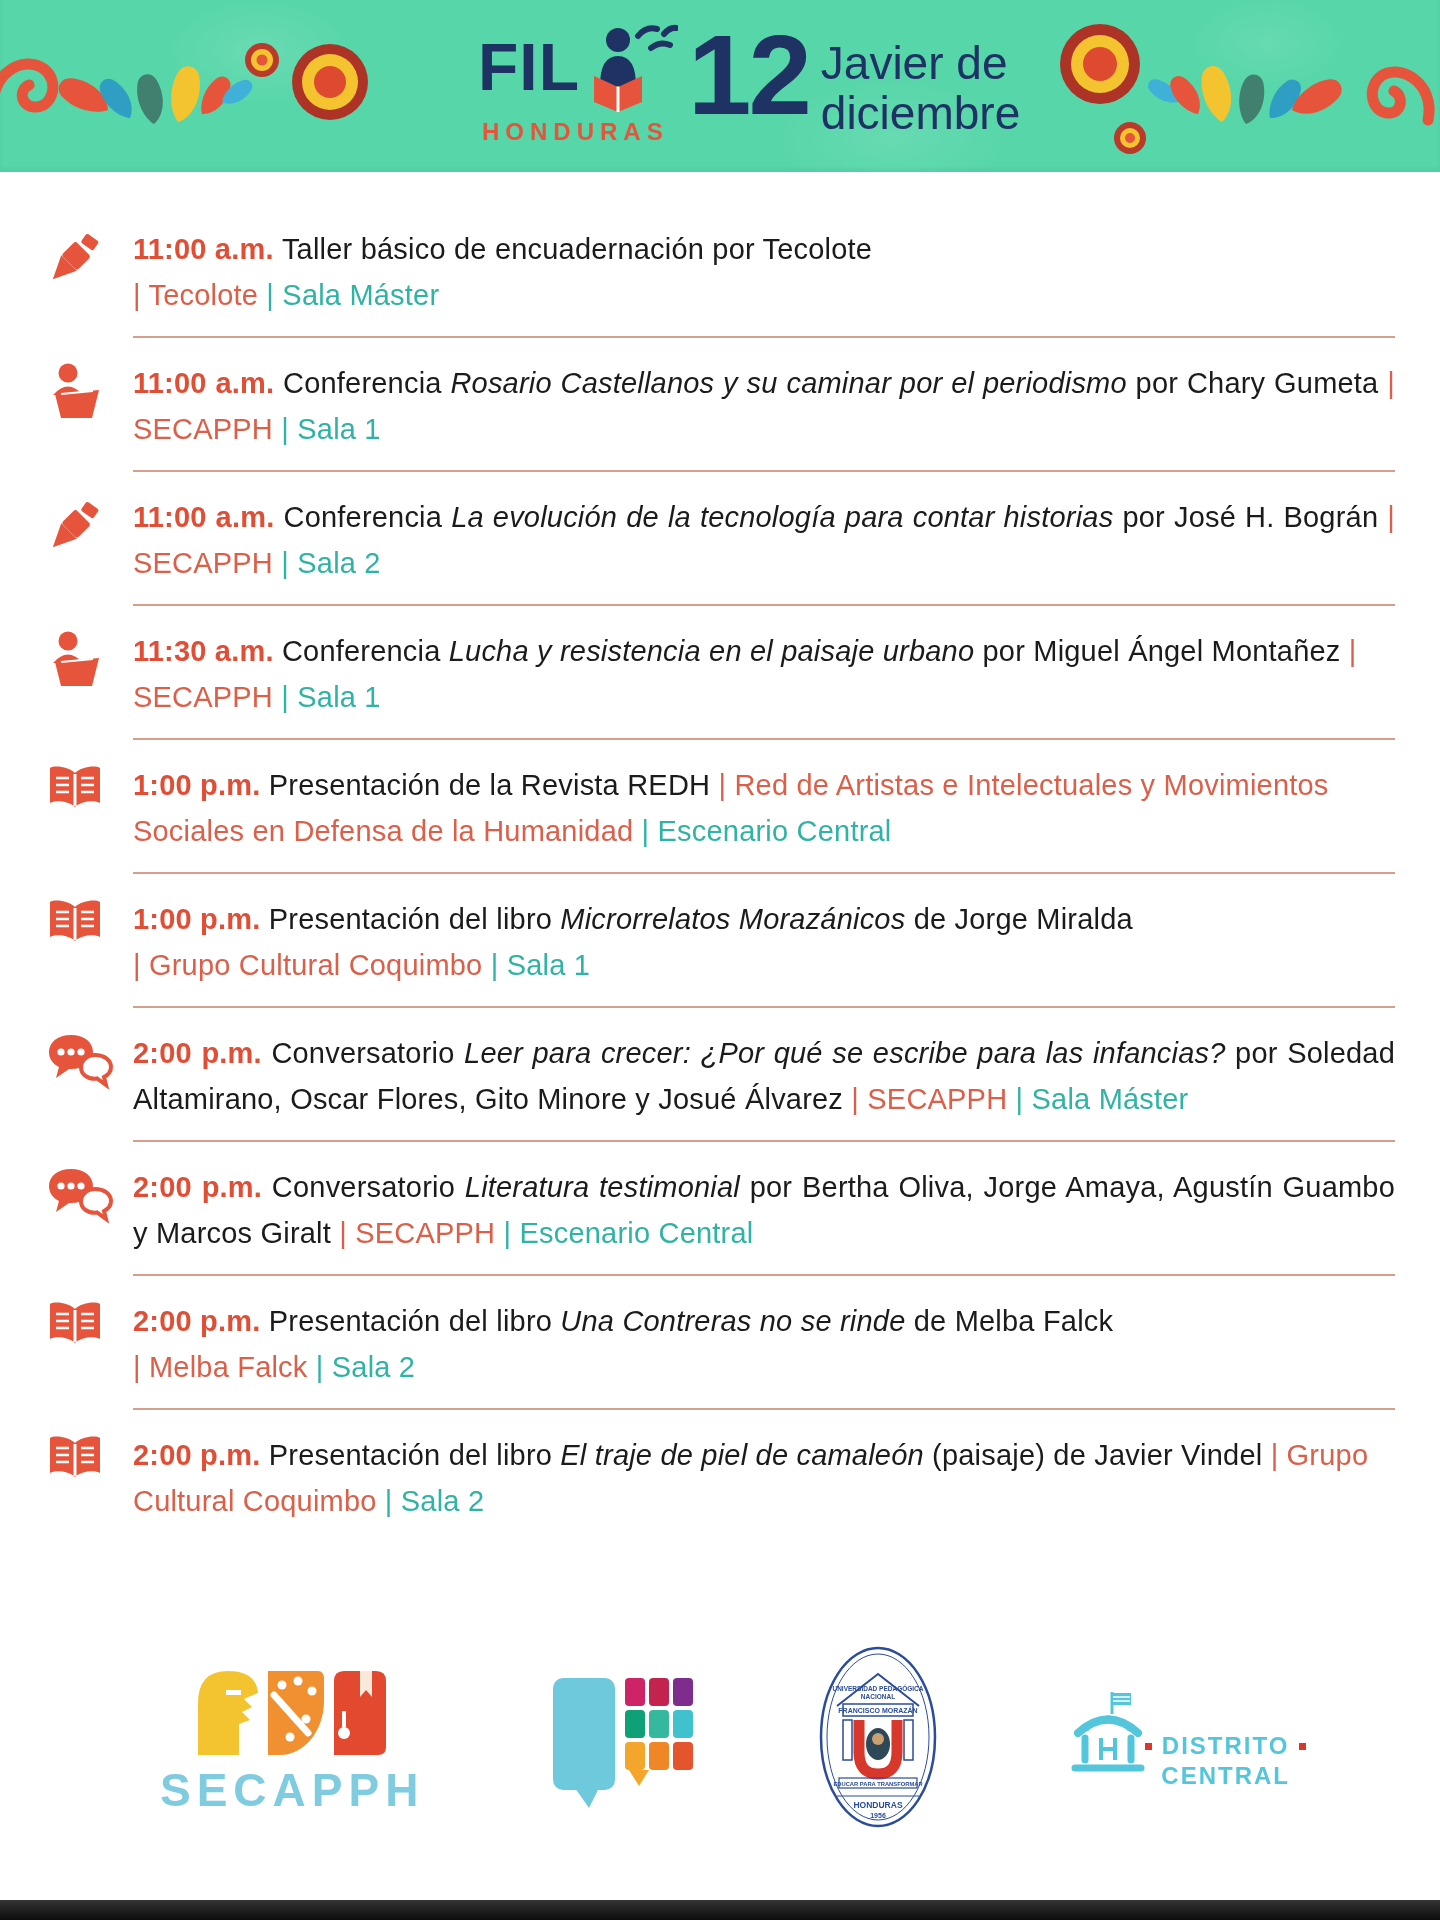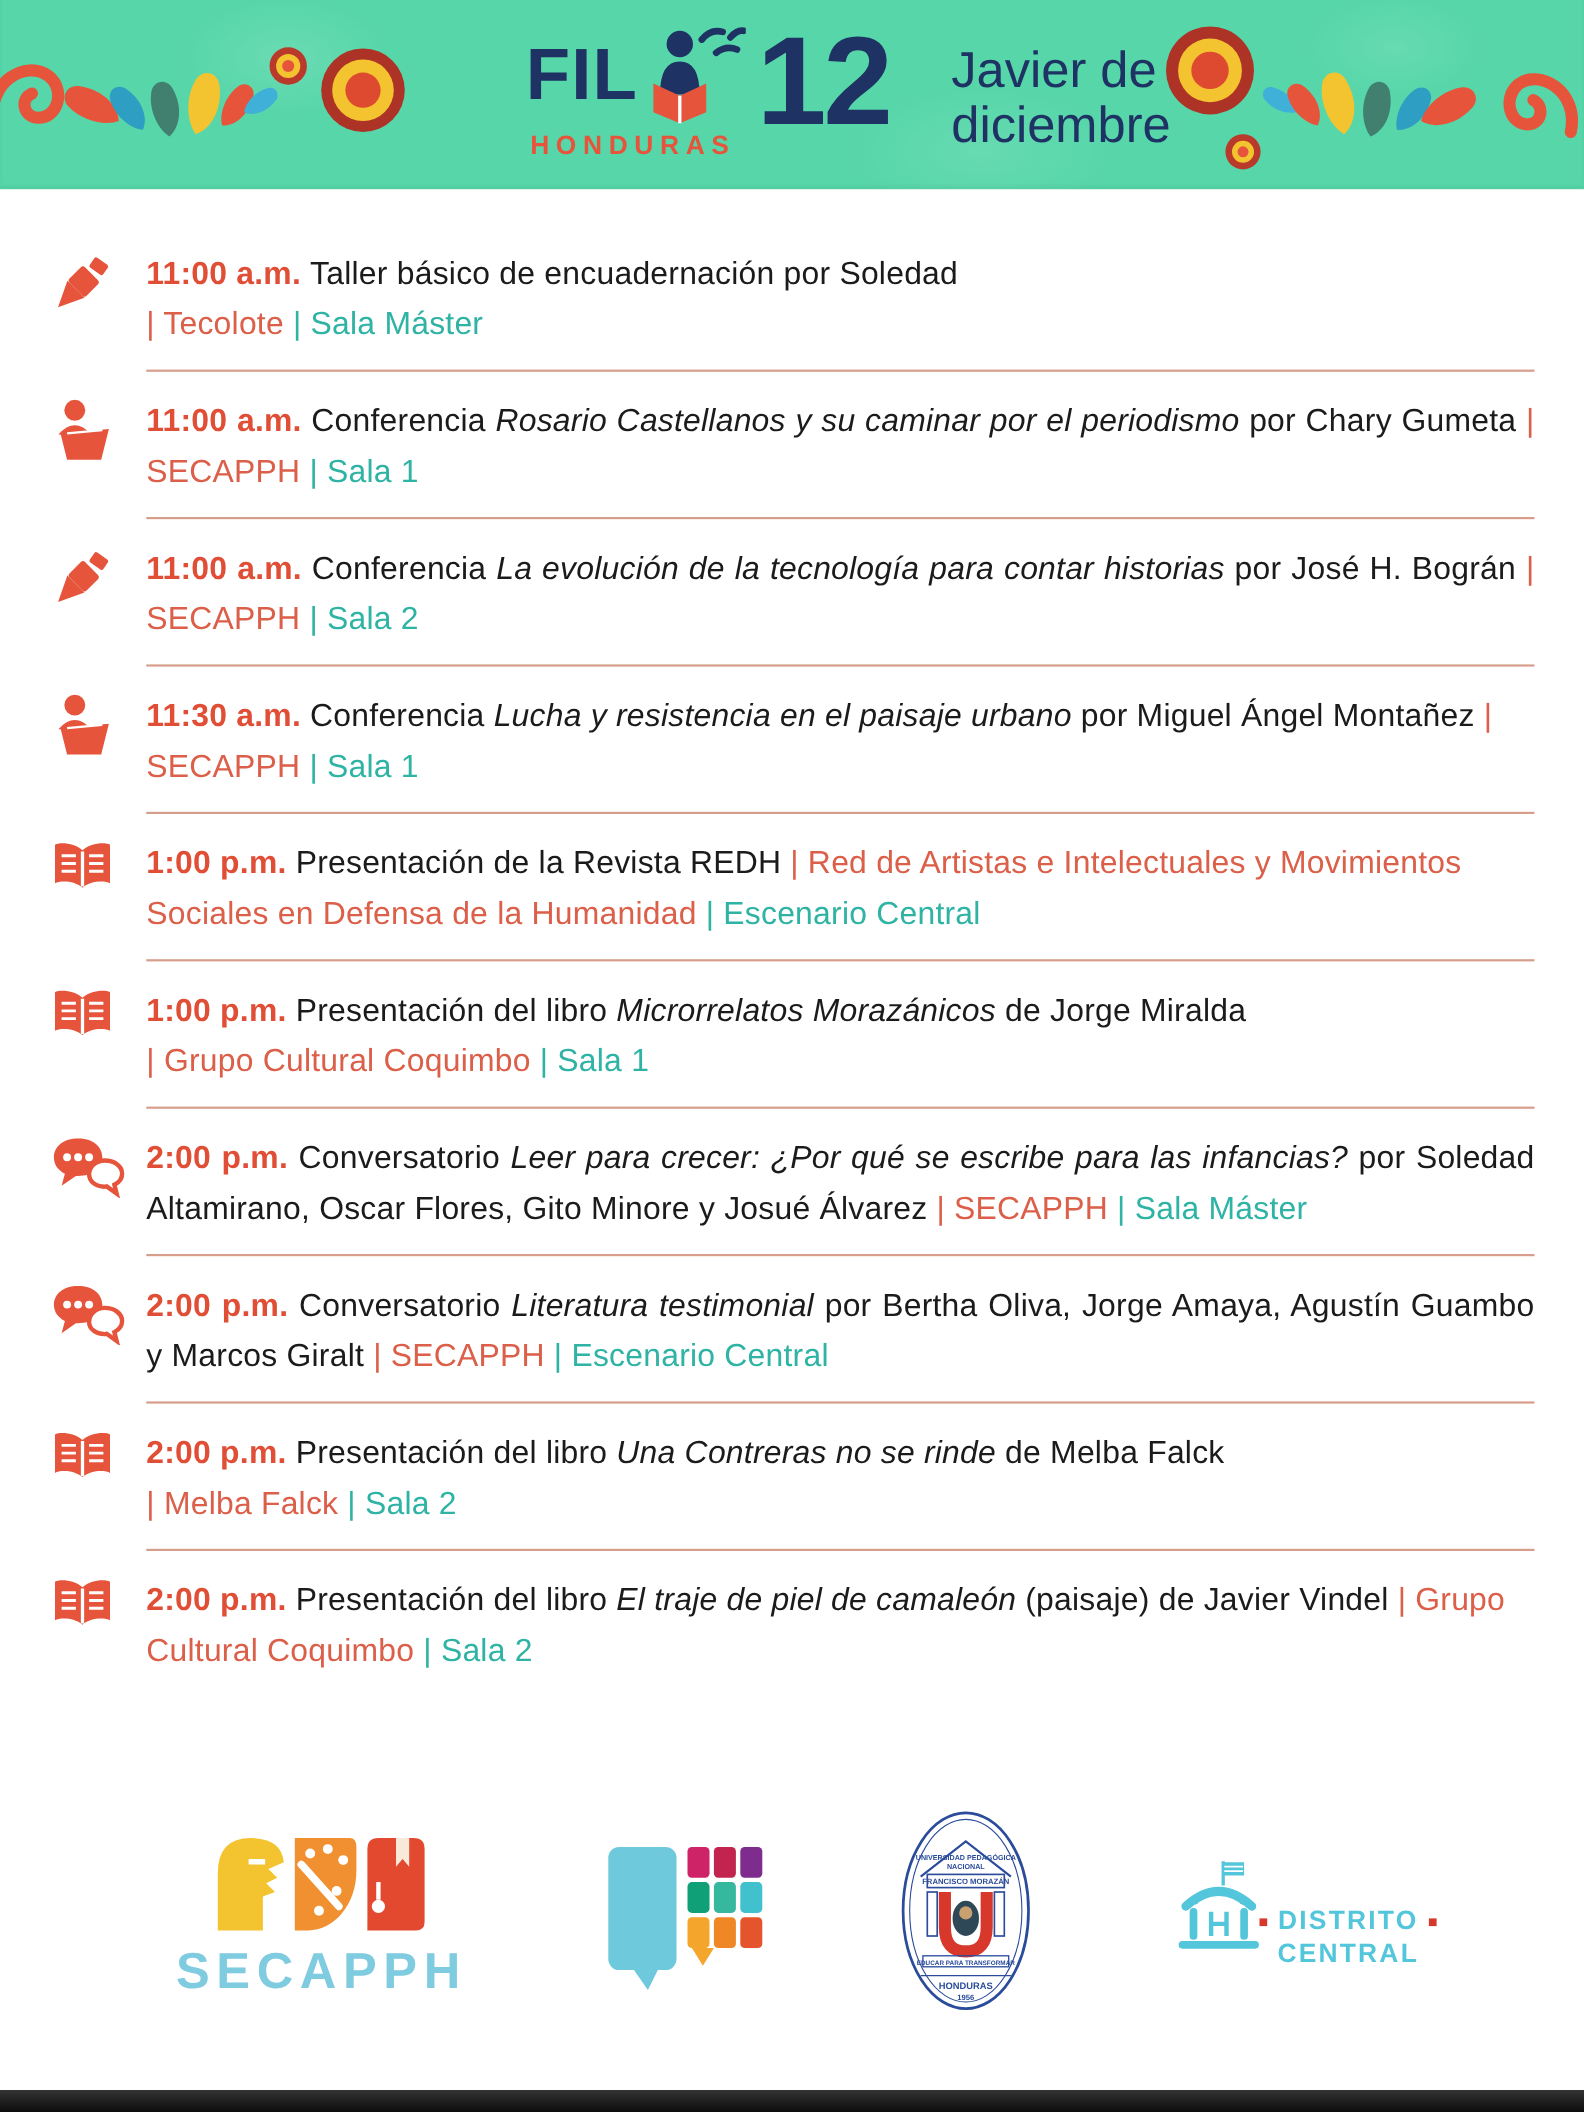--- a/index.html
+++ b/index.html
@@ -10,21 +10,21 @@
   .banner{position:relative;height:172px;flex:0 0 172px;
      background:
        radial-gradient(140px 80px at 18% 30%, rgba(255,255,255,.12), rgba(255,255,255,0) 70%),
        radial-gradient(180px 90px at 62% 80%, rgba(255,255,255,.10), rgba(255,255,255,0) 70%),
        radial-gradient(120px 70px at 88% 25%, rgba(255,255,255,.10), rgba(255,255,255,0) 70%),
        #56d6a9;
      box-shadow:inset 0 -3px 4px rgba(0,0,0,.05);}
   .banner-deco{position:absolute;left:0;top:0;}
   .fil-logo{position:absolute;left:478px;top:24px;}
   .fil-honduras{font-size:24px;font-weight:bold;color:#E6543C;letter-spacing:6px;margin-top:0px;padding-left:4px;}
-  .date-block{position:absolute;left:688px;top:14px;display:flex;gap:44px;}
+  .date-block{position:absolute;left:688px;top:14px;display:flex;}
   .date-number{font-size:114px;font-weight:bold;color:#1E3263;line-height:122px;letter-spacing:-3px;}
   .date-text{margin-left:12px;padding-top:24px;font-size:46px;line-height:50px;color:#1E3263;}
 
   
   .schedule{padding:54px 45px 0 45px;}
   .event{display:flex;}
   .event-icon{flex:0 0 88px;width:88px;padding-top:3px;}
   .event-icon svg{display:block;margin-left:2px;}
   .event-text{flex:1;margin:0;font-size:29px;line-height:46px;color:#1b1b1b;letter-spacing:.2px;}
   .event.justify .event-text{text-align:justify;}
@@ -141,21 +141,21 @@
       <div class="event">
         <div class="event-icon">
           <svg width="58" height="58" viewBox="0 0 58 58">
             <g transform="translate(27,29) rotate(225)" fill="#E6543C">
               <path d="M0,-30 L11,-7 L-11,-7 Z"></path>
               <rect x="-11" y="-7" width="22" height="20" rx="3"></rect>
               <rect x="-7.5" y="17" width="15" height="11" rx="2" transform="rotate(-10 0 22)"></rect>
             </g>
           </svg>
         </div>
-        <p class="event-text"><span class="time">11:00 a.m. </span><span class="plain">Taller básico de encuadernación por Soledad</span><br><span class="org">| Tecolote </span><span class="venue">| Sala Máster</span></p>
+        <p class="event-text"><span class="time">11:00 a.m. </span><span class="plain">Taller básico de encuadernación por Tecolote</span><br><span class="org">| Tecolote </span><span class="venue">| Sala Máster</span></p>
       </div>
       <div class="divider"></div>
       <div class="event justify">
         <div class="event-icon">
           <svg width="62" height="58" viewBox="0 0 62 58" fill="#E6543C">
             <circle cx="21" cy="10" r="9.5"></circle>
             <path d="M6,32 Q21,15 36,32 Z"></path>
             <path d="M8,31 L52,27 L45,55 L14,55 Z"></path>
             <path d="M14,31 L46,28" stroke="#fff" stroke-width="2" fill="none"></path>
           </svg>

